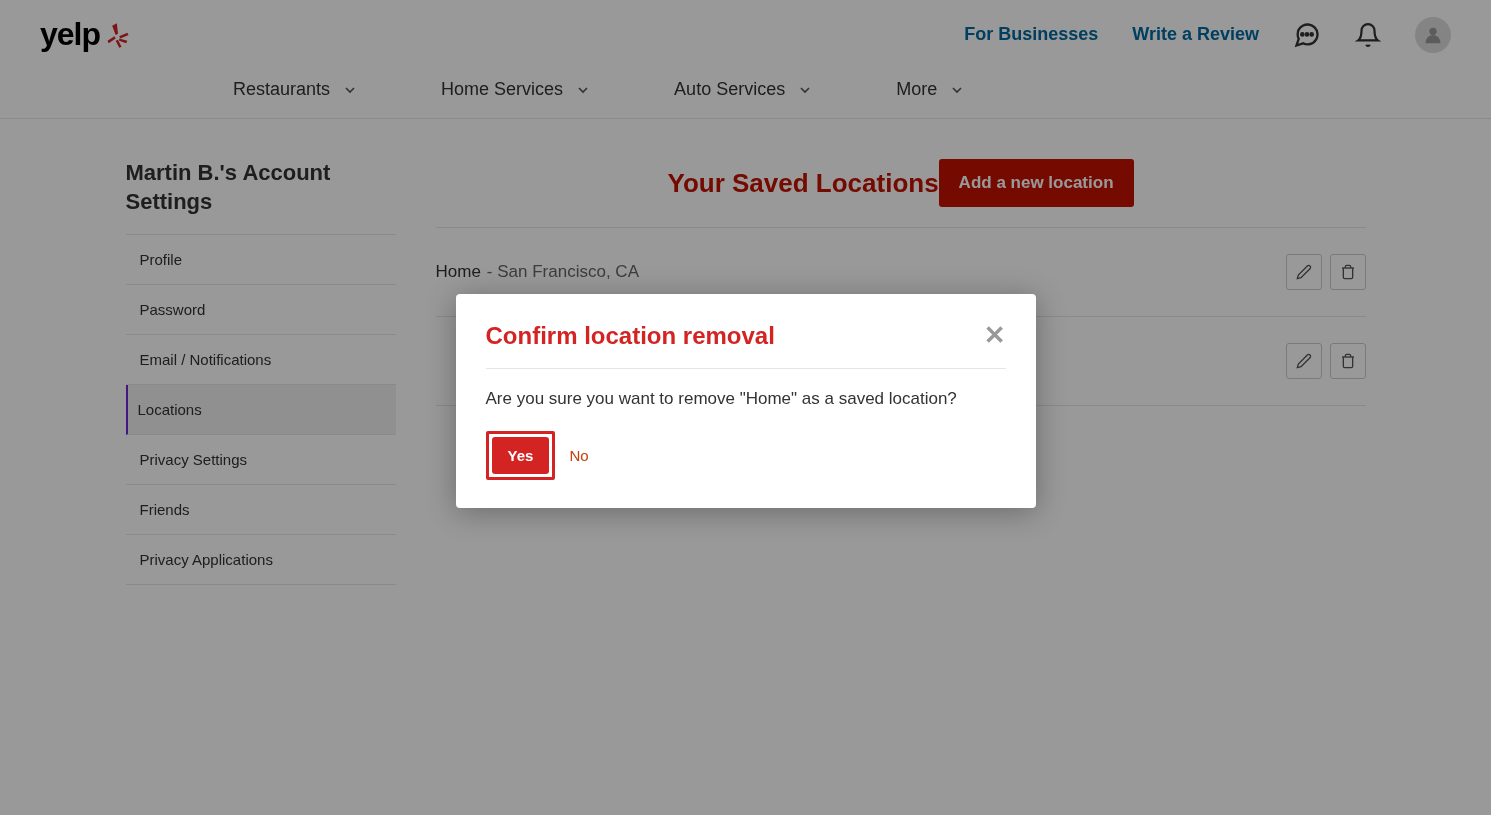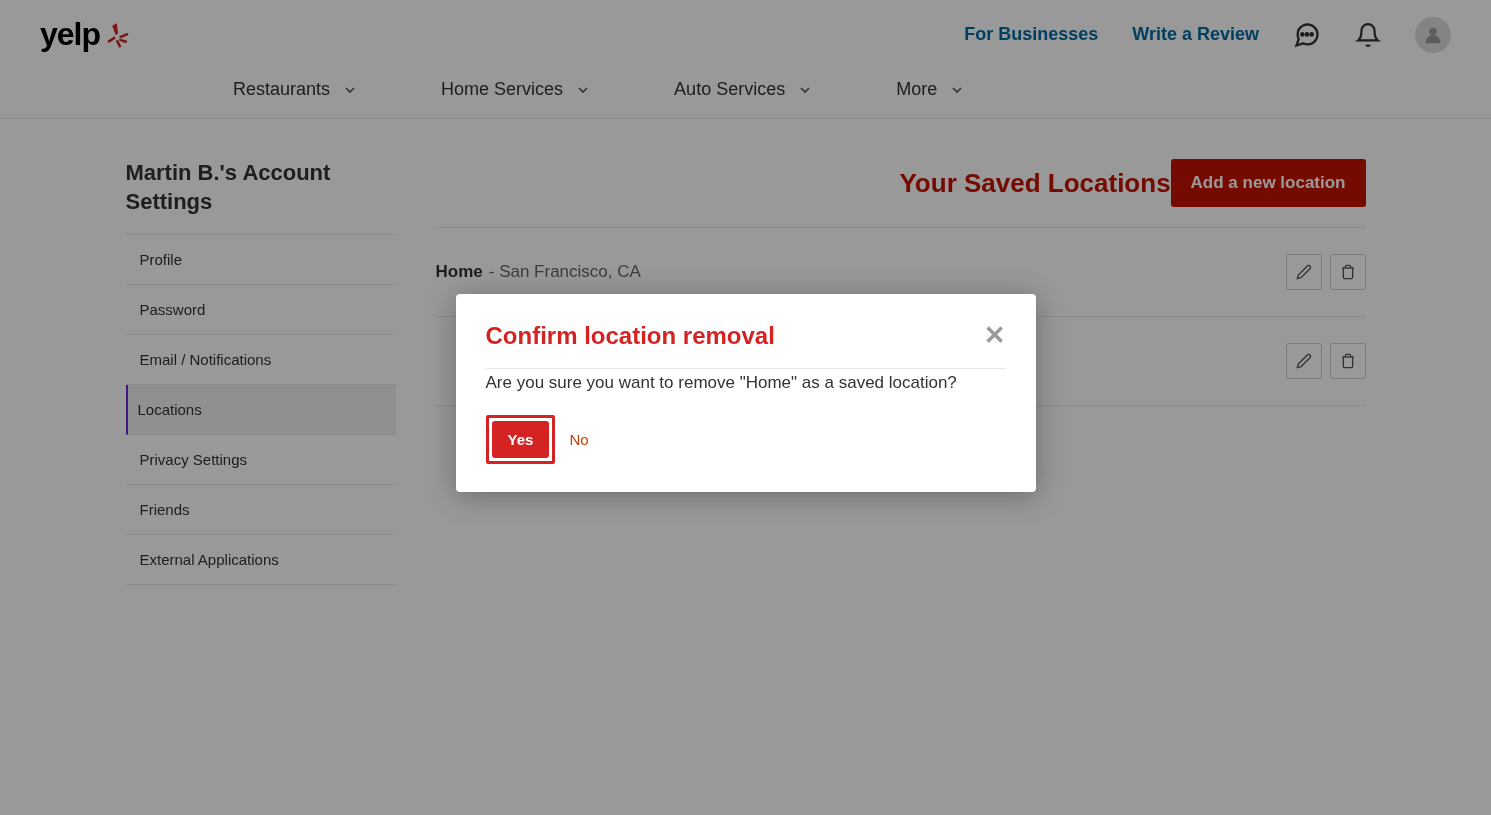--- a/index.html
+++ b/index.html
@@ -129,21 +129,21 @@
       border-left: 2px solid #6d28d9;
       padding-left: 10px;
     }
     
     .content {
       flex: 1;
     }
     .page-header {
       display: flex;
       align-items: center;
-      justify-content: flex-end;
+      justify-content: center;
       padding-bottom: 20px;
       border-bottom: 1px solid #e6e6e6;
     }
     .page-title {
       font-size: 26px;
       font-weight: 700;
       color: #c41200;
     }
     .add-btn {
       background: #c41200;
@@ -154,21 +154,21 @@
       font-weight: 700;
       border-radius: 3px;
       cursor: pointer;
     }
     .location-row {
       display: flex;
       align-items: center;
       padding: 26px 0;
       border-bottom: 1px solid #e6e6e6;
     }
-    .loc-name { font-weight: 700; font-size: 17px; }
+    .loc-name { font-weight: 400; font-size: 17px; }
     .loc-address { color: #666; font-size: 17px; margin-left: 6px; }
     .loc-actions { margin-left: auto; display: flex; gap: 8px; }
     .sq-btn {
       width: 36px;
       height: 36px;
       border: 1px solid #ccc;
       border-radius: 3px;
       background: #fff;
       display: flex;
       align-items: center;
@@ -192,21 +192,21 @@
       border-radius: 4px;
       box-shadow: 0 4px 30px rgba(0,0,0,0.3);
       padding: 28px 30px;
     }
     .modal-header {
       display: flex;
       align-items: flex-start;
       justify-content: space-between;
       border-bottom: 1px solid #e6e6e6;
       padding-bottom: 18px;
-      margin-bottom: 4px;
+      margin-bottom: 20px;
     }
     .modal-title {
       font-size: 24px;
       font-weight: 700;
       color: #d32323;
     }
     .modal-close {
       font-size: 26px;
       color: #999;
       cursor: pointer;
@@ -316,21 +316,21 @@
 
 <div class="main">
   <div class="sidebar">
     <div class="sidebar-title">Martin B.'s Account Settings</div>
     <div class="sidebar-item">Profile</div>
     <div class="sidebar-item">Password</div>
     <div class="sidebar-item">Email / Notifications</div>
     <div class="sidebar-item active">Locations</div>
     <div class="sidebar-item">Privacy Settings</div>
     <div class="sidebar-item">Friends</div>
-    <div class="sidebar-item">External Applications</div>
+    <div class="sidebar-item">Privacy Applications</div>
   </div>
 
   <div class="content">
     <div class="page-header">
       <h1 class="page-title">Your Saved Locations</h1>
       <button class="add-btn">Add a new location</button>
     </div>
 
     <div class="location-row">
       <span class="loc-name">Home</span>

